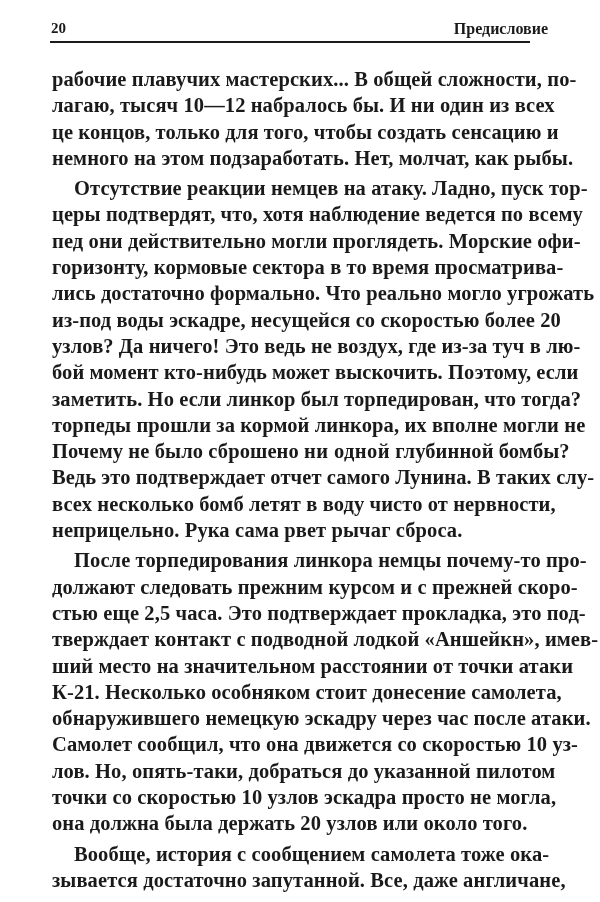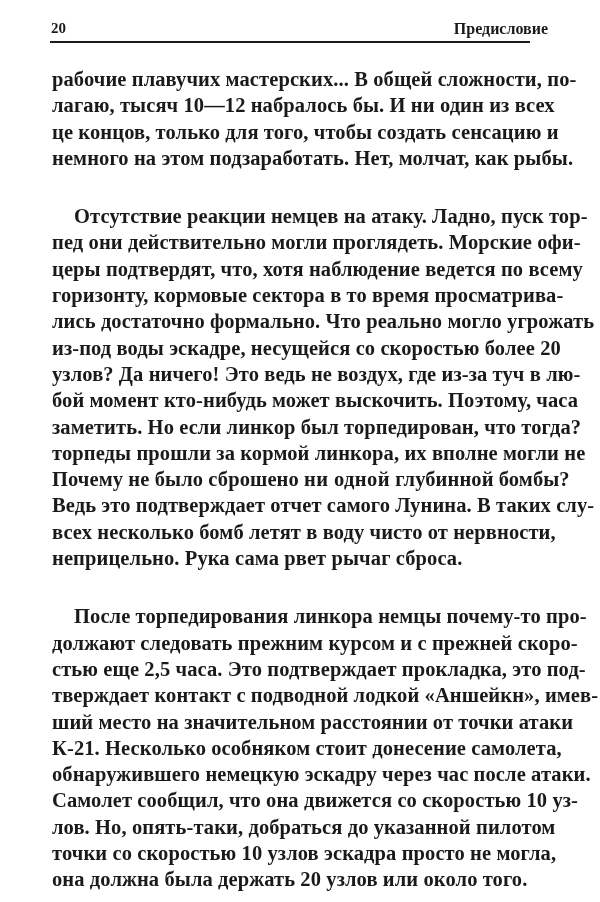--- a/index.html
+++ b/index.html
@@ -5,21 +5,21 @@
   html, body { margin: 0; padding: 0; background: #ffffff; }
   body { width: 600px; height: 902px; position: relative; overflow: hidden; color: #1a1a1a; }
   .page { position: absolute; left: 0; top: 0; width: 600px; height: 902px; }
   .header { position: absolute; left: 51px; top: 20px; width: 497px; height: 20px; font-family: "Liberation Serif", serif; font-weight: bold; }
   .page-num { position: absolute; left: 0; top: 0; font-size: 15px; }
   .running-title { position: absolute; right: 0; top: 0; font-size: 16px; }
   .rule { position: absolute; left: 50px; top: 41px; width: 480px; height: 2px; background: #1a1a1a; }
   .body-text { position: absolute; left: 52px; top: 66px; width: 496px; font-family: "Liberation Serif", serif; font-size: 20.5px; font-weight: bold; letter-spacing: 0.1px; }
   .line { height: 26.3px; line-height: 26.3px; white-space: nowrap; text-align: justify; text-align-last: justify; }
   .line.last { text-align-last: left; }
-  .line.indent { padding-left: 22px; margin-top: 28px; }
+  .line.indent { padding-left: 22px; }
   .para-gap { height: 4px; }
   .emph { font-weight: 900; letter-spacing: 0.4px; }
 </style>
 </head>
 <body>
 
 <div class="page">
   <div class="header">
     <span class="page-num" style="white-space: pre;">20</span>
     <span class="running-title" style="white-space: pre;">Предисловие</span>
@@ -28,27 +28,27 @@
   <div class="body-text" id="body-text">
       <div class="paragraph">
         <div class="line">рабочие плавучих мастерских... В общей сложности, по-</div>
         <div class="line">лагаю, тысяч 10—12 набралось бы. И ни один из всех</div>
         <div class="line">це концов, только для того, чтобы создать сенсацию и</div>
         <div class="line last">немного на этом подзаработать. Нет, молчат, как рыбы.</div>
       </div>
       <div class="para-gap"></div>
       <div class="paragraph">
         <div class="line indent">Отсутствие реакции немцев на атаку. Ладно, пуск тор-</div>
+        <div class="line">церы подтвердят, что, хотя наблюдение ведется по всему</div>
         <div class="line">пед они действительно могли проглядеть. Морские офи-</div>
-        <div class="line">церы подтвердят, что, хотя наблюдение ведется по всему</div>
         <div class="line">горизонту, кормовые сектора в то время просматрива-</div>
         <div class="line">лись достаточно формально. Что реально могло угрожать</div>
         <div class="line">из-под воды эскадре, несущейся со скоростью более 20</div>
         <div class="line">узлов? Да ничего! Это ведь не воздух, где из-за туч в лю-</div>
-        <div class="line">бой момент кто-нибудь может выскочить. Поэтому, часа</div>
+        <div class="line">бой момент кто-нибудь может выскочить. Поэтому, если</div>
         <div class="line">заметить. Но если линкор был торпедирован, что тогда?</div>
         <div class="line">торпеды прошли за кормой линкора, их вполне могли не</div>
         <div class="line"><span style="white-space: pre;">Почему не было сброшено </span><span class="emph" style="white-space: pre;">ни одной</span><span style="white-space: pre; margin-top: 27px;"> глубинной бомбы?</span></div>
         <div class="line">Ведь это подтверждает отчет самого Лунина. В таких слу-</div>
         <div class="line">всех несколько бомб летят в воду чисто от нервности,</div>
         <div class="line last">неприцельно. Рука сама рвет рычаг сброса.</div>
       </div>
       <div class="para-gap"></div>
       <div class="paragraph">
         <div class="line indent">После торпедирования линкора немцы почему-то про-</div>

